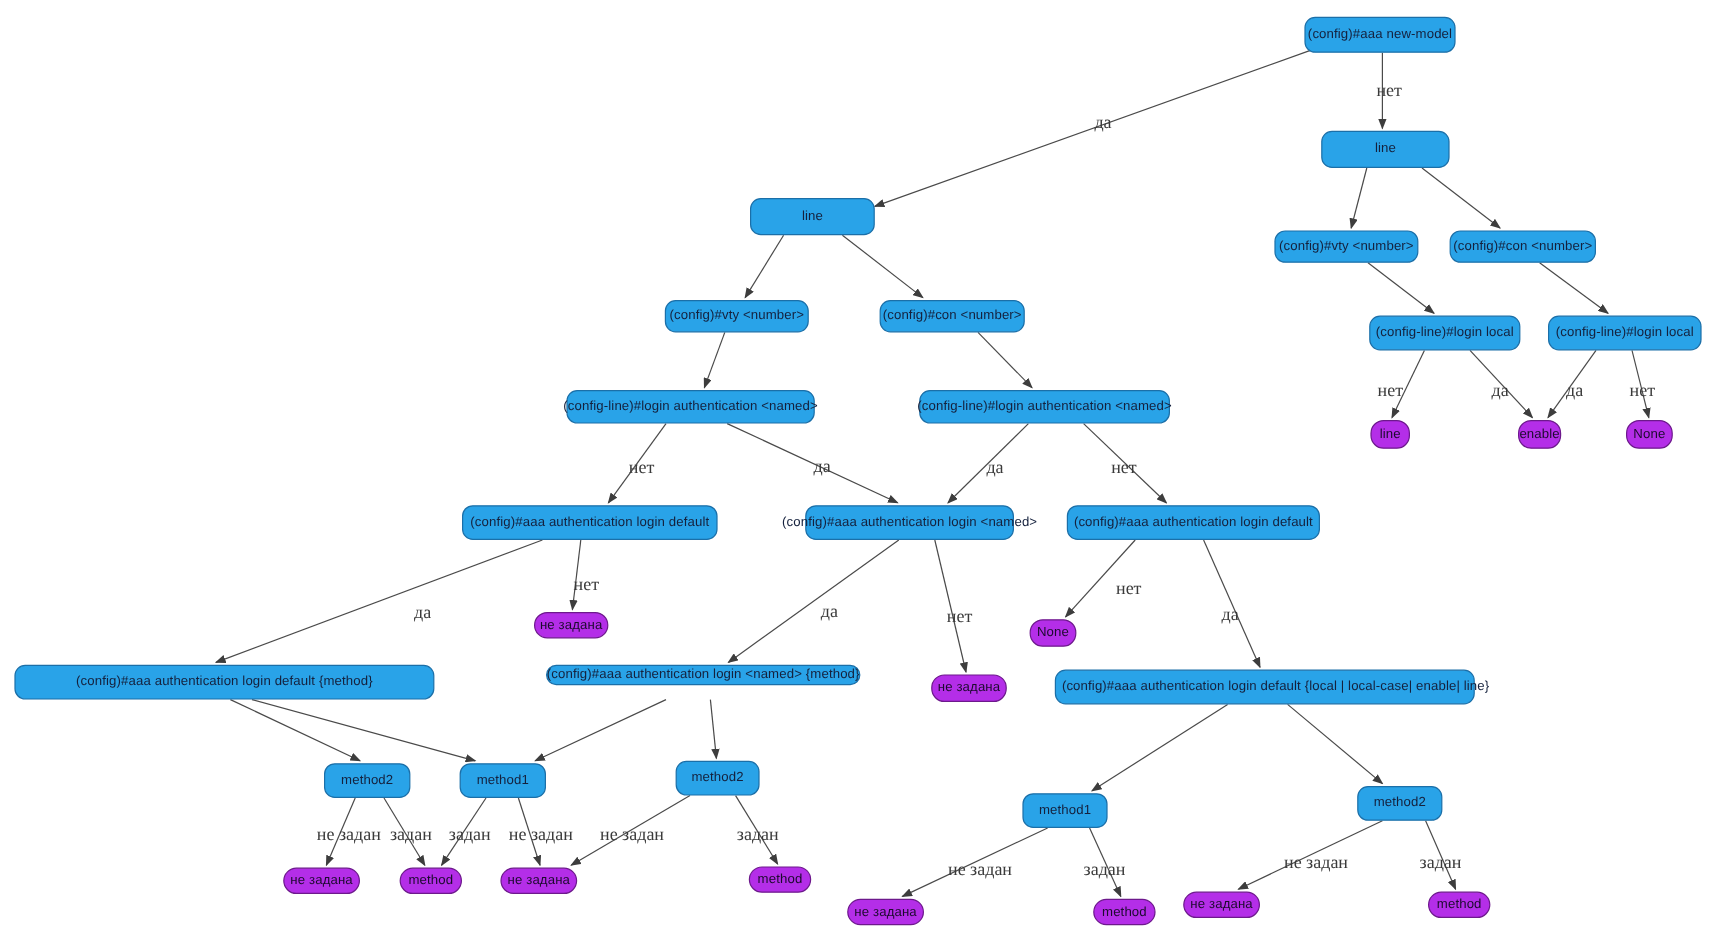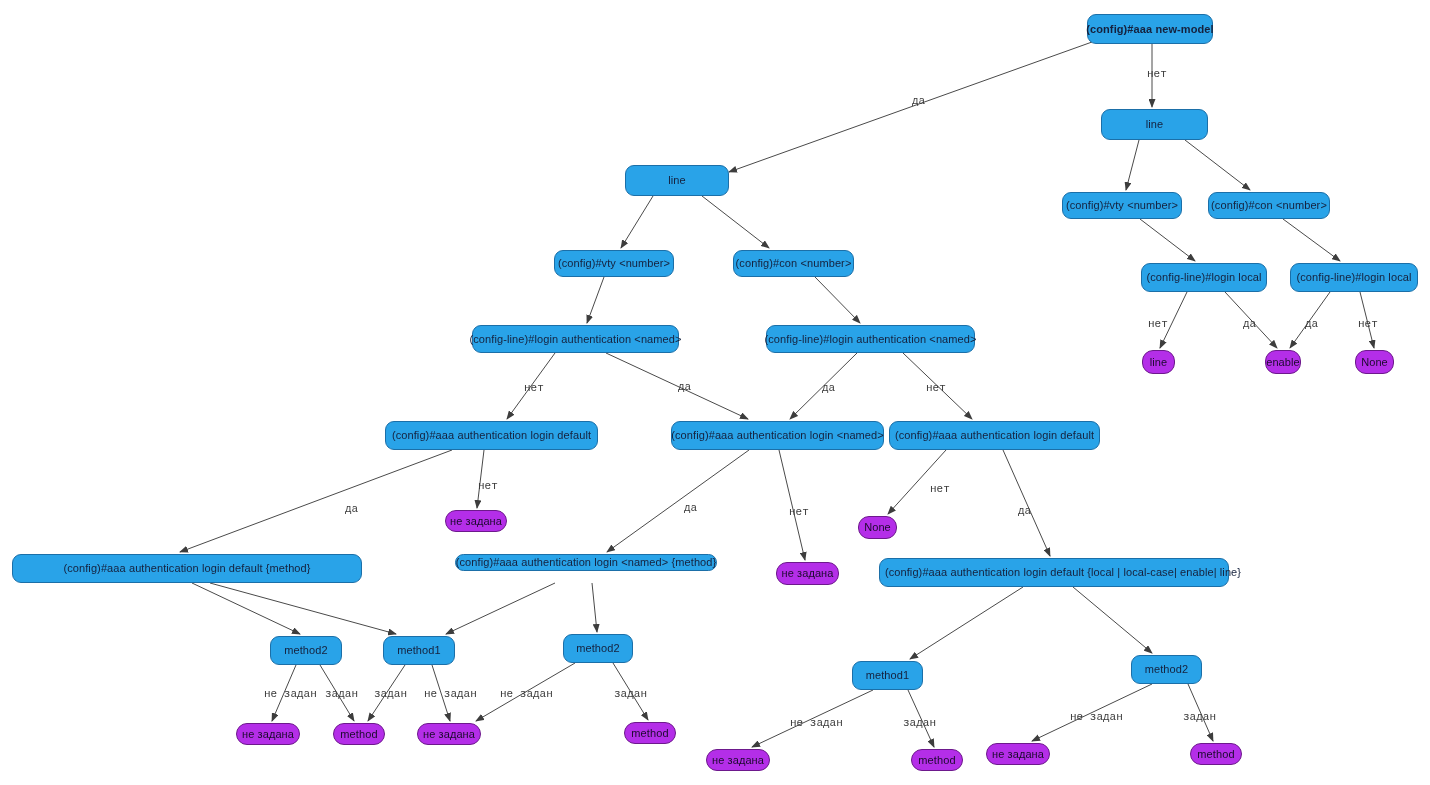--- a/index.html
+++ b/index.html
@@ -42,24 +42,24 @@
     color: #15213d;
   }
   .node.purple {
     background: #b42ee8;
     border: 1px solid #6d198c;
     color: #1c0a2e;
     border-radius: 11px;
   }
   .edge-label {
     position: absolute;
-    font-size: 11px;
+    font-size: 15px;
     color: #3a3a3a;
     white-space: nowrap;
-    font-family: Liberation Mono, monospace;
+    font-family: Liberation Serif, serif;
   }
 </style>
 </head>
 <body>
 
 <div id="canvas">
   <svg id="edge-layer" viewBox="0 0 1430 785">
     <defs>
       <marker id="arrowhead" markerWidth="9" markerHeight="7" refX="8" refY="3.5" orient="auto" markerUnits="userSpaceOnUse">
         <polygon points="0 0, 9 3.5, 0 7" fill="#3d3d3d"></polygon>
@@ -102,21 +102,21 @@
         <line x1="613" y1="663" x2="648" y2="720" stroke="#4a4a4a" stroke-width="1" marker-end="url(#arrowhead)"></line>
         <line x1="1023" y1="587" x2="910" y2="659" stroke="#4a4a4a" stroke-width="1" marker-end="url(#arrowhead)"></line>
         <line x1="1073" y1="587" x2="1152" y2="653" stroke="#4a4a4a" stroke-width="1" marker-end="url(#arrowhead)"></line>
         <line x1="873" y1="690" x2="752" y2="747" stroke="#4a4a4a" stroke-width="1" marker-end="url(#arrowhead)"></line>
         <line x1="908" y1="690" x2="934" y2="747" stroke="#4a4a4a" stroke-width="1" marker-end="url(#arrowhead)"></line>
         <line x1="1152" y1="684" x2="1032" y2="741" stroke="#4a4a4a" stroke-width="1" marker-end="url(#arrowhead)"></line>
         <line x1="1188" y1="684" x2="1213" y2="741" stroke="#4a4a4a" stroke-width="1" marker-end="url(#arrowhead)"></line>
       </g>
   </svg>
   <div id="nodes-group">
-      <div class="node blue" style="left: 1087px; top: 14px; width: 126px; height: 30px; font-weight: bold;">
+      <div class="node blue" style="left: 1087px; top: 14px; width: 126px; height: 30px;">
         <span>(config)#aaa new-model</span>
       </div>
       <div class="node blue" style="left: 1101px; top: 109px; width: 107px; height: 31px;">
         <span>line</span>
       </div>
       <div class="node blue" style="left: 1062px; top: 192px; width: 120px; height: 27px;">
         <span>(config)#vty &lt;number&gt;</span>
       </div>
       <div class="node blue" style="left: 1208px; top: 192px; width: 122px; height: 27px;">
         <span>(config)#con &lt;number&gt;</span>
@@ -147,21 +147,21 @@
       </div>
       <div class="node blue" style="left: 472px; top: 325px; width: 207px; height: 28px;">
         <span>(config-line)#login authentication  &lt;named&gt;</span>
       </div>
       <div class="node blue" style="left: 766px; top: 325px; width: 209px; height: 28px;">
         <span>(config-line)#login authentication &lt;named&gt;</span>
       </div>
       <div class="node blue" style="left: 385px; top: 421px; width: 213px; height: 29px;">
         <span>(config)#aaa authentication login default</span>
       </div>
-      <div class="node blue" style="left: 671px; top: 421px; width: 213px; height: 29px;">
+      <div class="node blue" style="left: 671px; top: 421px; width: 174px; height: 29px;">
         <span>(config)#aaa authentication login &lt;named&gt;</span>
       </div>
       <div class="node blue" style="left: 889px; top: 421px; width: 211px; height: 29px;">
         <span>(config)#aaa authentication login default</span>
       </div>
       <div class="node purple" style="left: 445px; top: 510px; width: 62px; height: 22px;">
         <span>не задана</span>
       </div>
       <div class="node purple" style="left: 858px; top: 516px; width: 39px; height: 23px;">
         <span>None</span>

